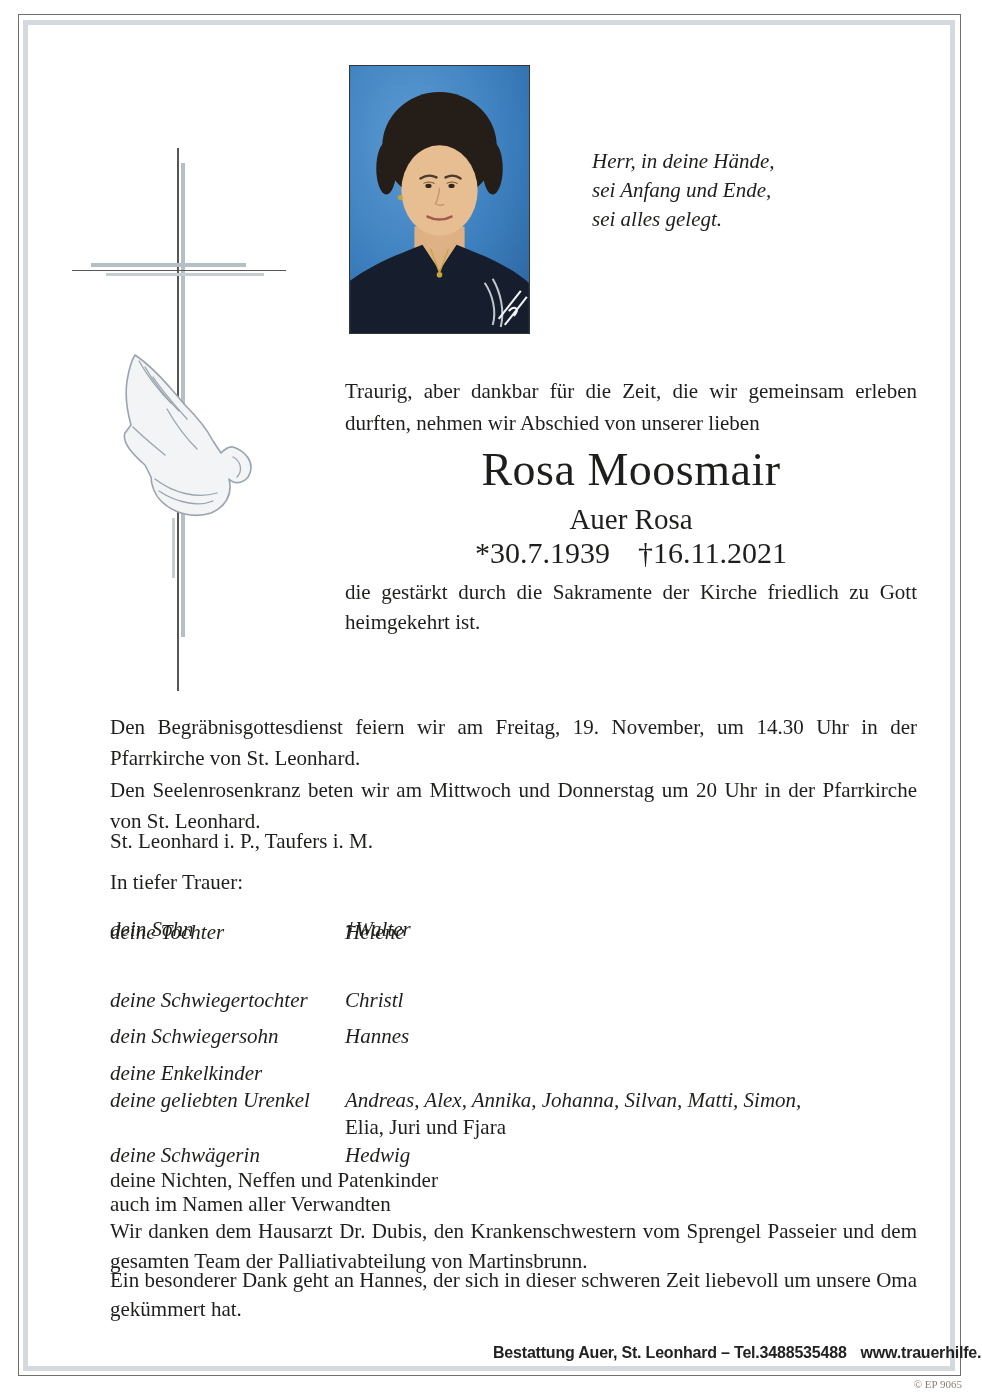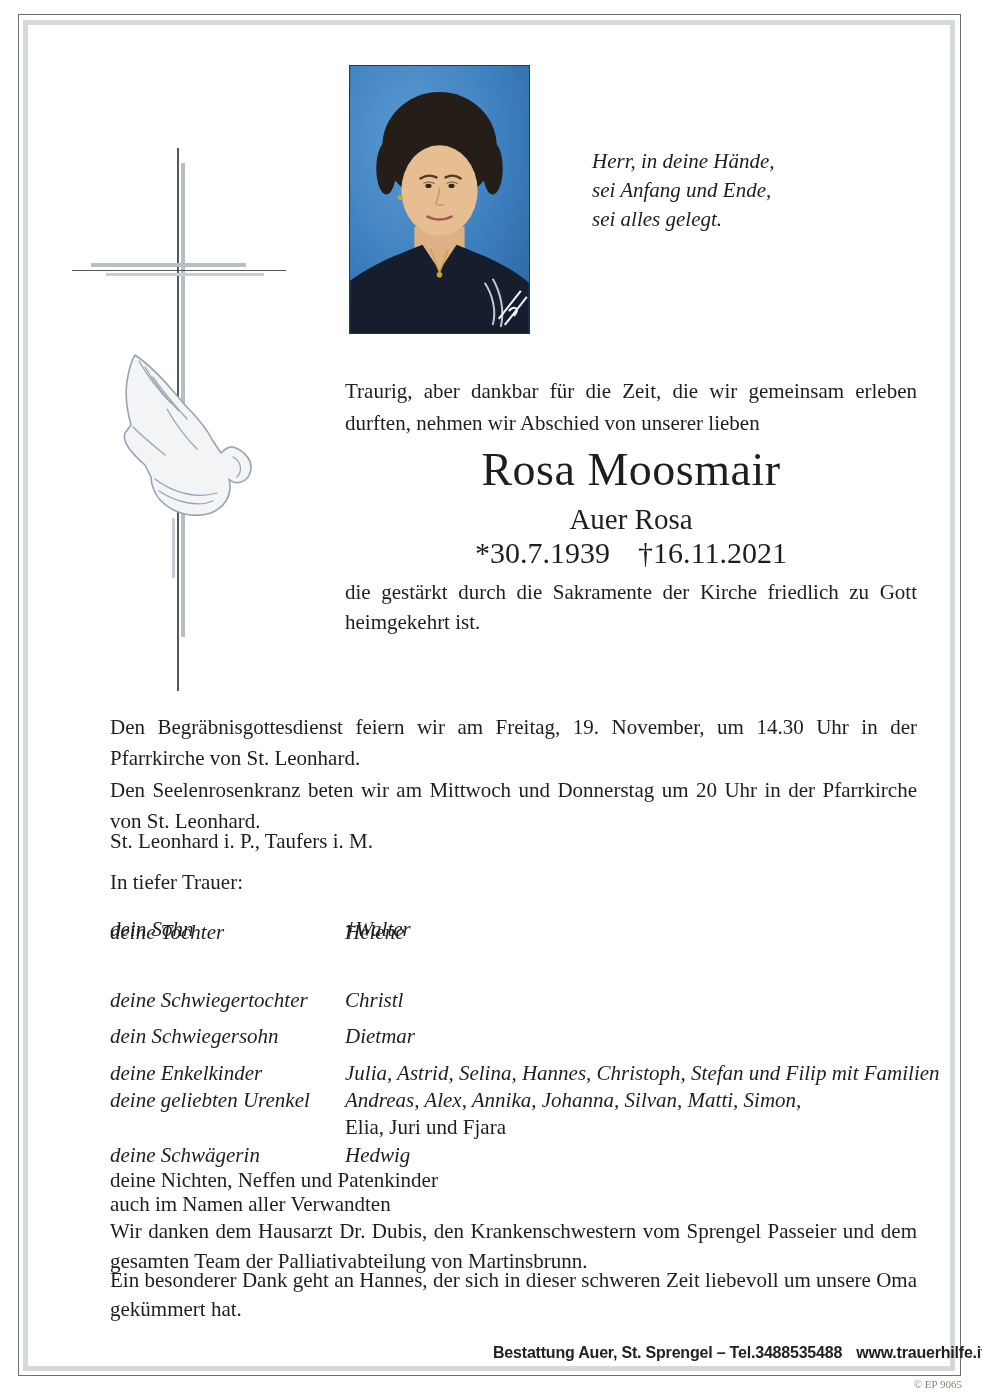--- a/index.html
+++ b/index.html
@@ -162,39 +162,38 @@
   <div class="mrow" style="top:920px">
     <span>deine Tochter</span>
     <span class="mnames">Helene</span>
   </div>
   <div class="mrow" style="top:988px">
     <span>deine Schwiegertochter</span>
     <span class="mnames">Christl</span>
   </div>
   <div class="mrow" style="top:1024px">
     <span>dein Schwiegersohn</span>
-    <span class="mnames">Dietmar</span>
+    <span class="mnames">Hannes</span>
   </div>
   <div class="mrow" style="top:1061px">
     <span>deine Enkelkinder</span>
-    <span class="mnames">Julia, Astrid, Selina, Hannes, Christoph, Stefan und Filip mit Familien</span>
   </div>
   <div class="mrow" style="top:1088px">
     <span>deine geliebten Urenkel</span>
     <span class="mnames">Andreas, Alex, Annika, Johanna, Silvan, Matti, Simon,</span>
   </div>
   <div class="extra-names" style="top:1115px">Elia, Juri und Fjara</div>
   <div class="mrow" style="top:1143px">
     <span>deine Schwägerin</span>
     <span class="mnames">Hedwig</span>
   </div>
   <div class="line" style="top:1168px">deine Nichten, Neffen und Patenkinder</div>
   <div class="line" style="top:1192px">auch im Namen aller Verwandten</div>
 
   <p class="bodypar p-thanks1">Wir danken dem Hausarzt Dr. Dubis, den Krankenschwestern vom Sprengel Passeier und dem gesamten Team der Palliativabteilung von Martinsbrunn.</p>
   <p class="bodypar p-thanks2">Ein besonderer Dank geht an Hannes, der sich in dieser schweren Zeit liebevoll um unsere Oma gekümmert hat.</p>
 
   <div class="funeral-line">
-    <span>Bestattung Auer, St. Sprengel – Tel.3488535488</span><span class="site">www.trauerhilfe.it</span>
+    <span>Bestattung Auer, St. Leonhard – Tel.3488535488</span><span class="site">www.trauerhilfe.it</span>
   </div>
   <div class="copyright">© EP 9065</div>
 
 </div>
 
 </body></html>

